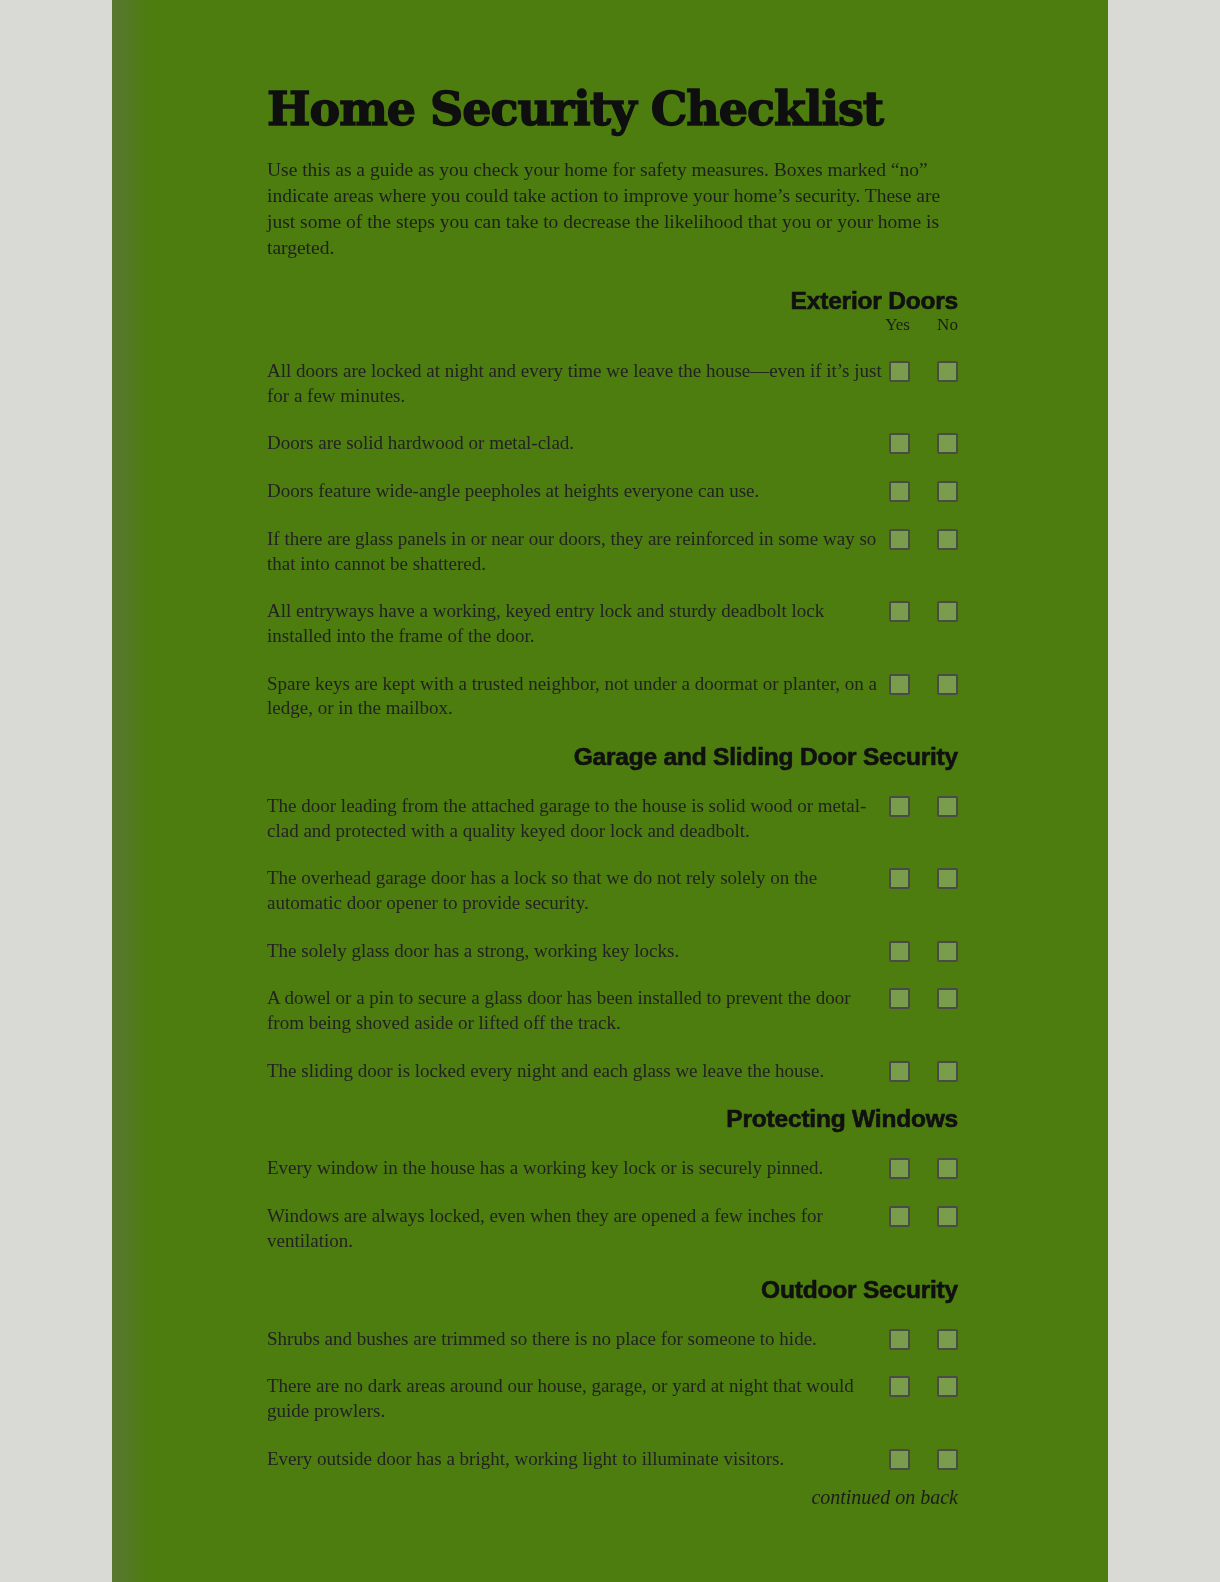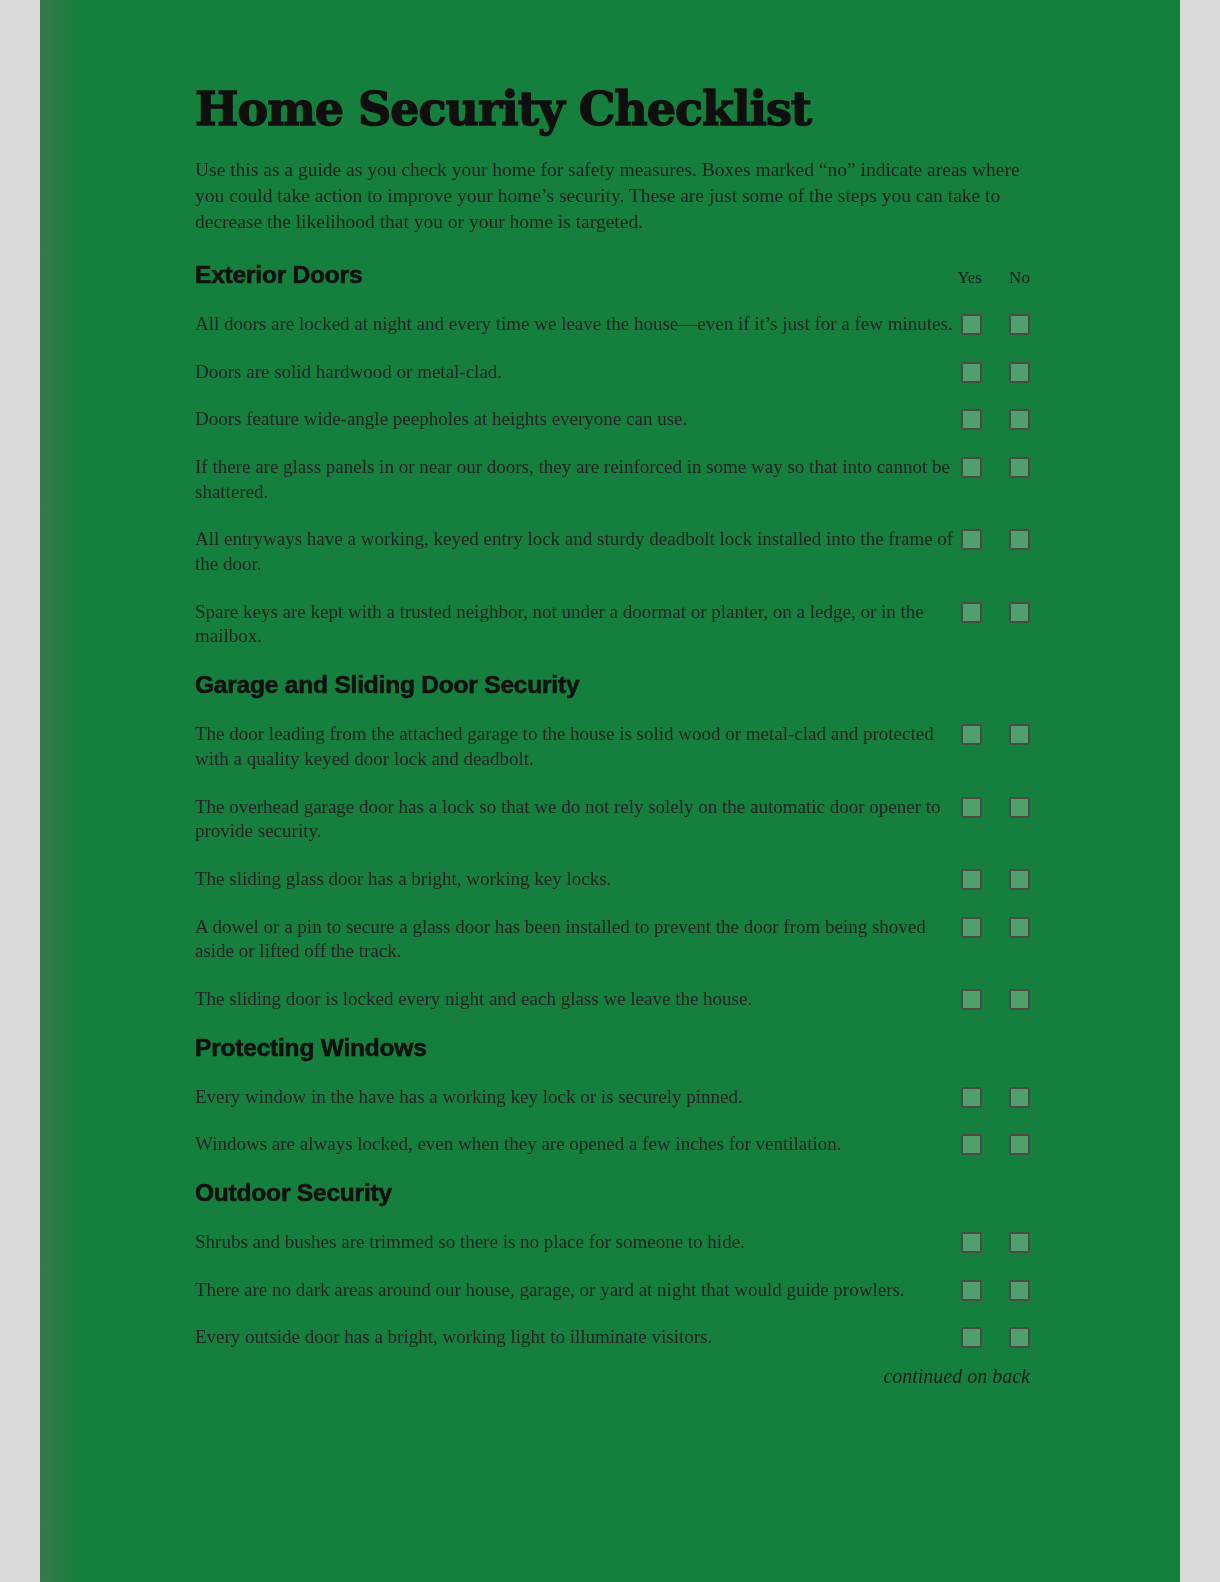--- a/index.html
+++ b/index.html
@@ -1,24 +1,24 @@
 <!DOCTYPE html>
 <html><head>
 <meta charset="utf-8">
 <style>
   * { margin: 0; padding: 0; box-sizing: border-box; }
   html, body { background: #d9d9d6; }
   body { font-family: "Liberation Serif", serif; }
 
   .page {
     position: relative;
-    width: 1140px;
+    width: 996px;
     min-height: 1582px;
     margin: 0 auto;
-    background: #15803d;
+    background: #4d7c0f;
     padding: 84px 150px 40px 155px;
     color: #232323;
     overflow: hidden;
   }
   
   .page::before {
     content: "";
     position: absolute;
     left: 0; top: 0; bottom: 0;
     width: 36px;
@@ -41,23 +41,24 @@
     font-size: 19.5px;
     line-height: 1.34;
     max-width: 900px;
     margin-bottom: 26px;
     color: #1f1f1f;
   }
 
   .section { }
   .head-row {
     display: flex;
-    justify-content: space-between;
+    justify-content: flex-end;
     align-items: flex-end;
     margin: 22px 0 14px 0;
+    flex-direction: column;
   }
   h2.section-heading {
     font-family: "Liberation Sans", sans-serif;
     font-weight: bold;
     font-size: 24.5px;
     letter-spacing: -0.2px;
     color: #101010;
     -webkit-text-stroke: 0.6px #101010;
   }
 
@@ -182,21 +183,21 @@
           </div>
         </div>
         <div class="item-row">
           <p class="item-text">The overhead garage door has a lock so that we do not rely solely on the automatic door opener to provide security.</p>
           <div class="boxes">
             <span class="checkbox"></span>
             <span class="checkbox"></span>
           </div>
         </div>
         <div class="item-row">
-          <p class="item-text">The sliding glass door has a bright, working key locks.</p>
+          <p class="item-text">The solely glass door has a strong, working key locks.</p>
           <div class="boxes">
             <span class="checkbox"></span>
             <span class="checkbox"></span>
           </div>
         </div>
         <div class="item-row">
           <p class="item-text">A dowel or a pin to secure a glass door has been installed to prevent the door from being shoved aside or lifted off the track.</p>
           <div class="boxes">
             <span class="checkbox"></span>
             <span class="checkbox"></span>
@@ -208,21 +209,21 @@
             <span class="checkbox"></span>
             <span class="checkbox"></span>
           </div>
         </div>
       </section>
       <section class="section">
         <div class="head-row">
           <h2 class="section-heading">Protecting Windows</h2>
         </div>
         <div class="item-row">
-          <p class="item-text">Every window in the have has a working key lock or is securely pinned.</p>
+          <p class="item-text">Every window in the house has a working key lock or is securely pinned.</p>
           <div class="boxes">
             <span class="checkbox"></span>
             <span class="checkbox"></span>
           </div>
         </div>
         <div class="item-row">
           <p class="item-text">Windows are always locked, even when they are opened a few inches for ventilation.</p>
           <div class="boxes">
             <span class="checkbox"></span>
             <span class="checkbox"></span>

